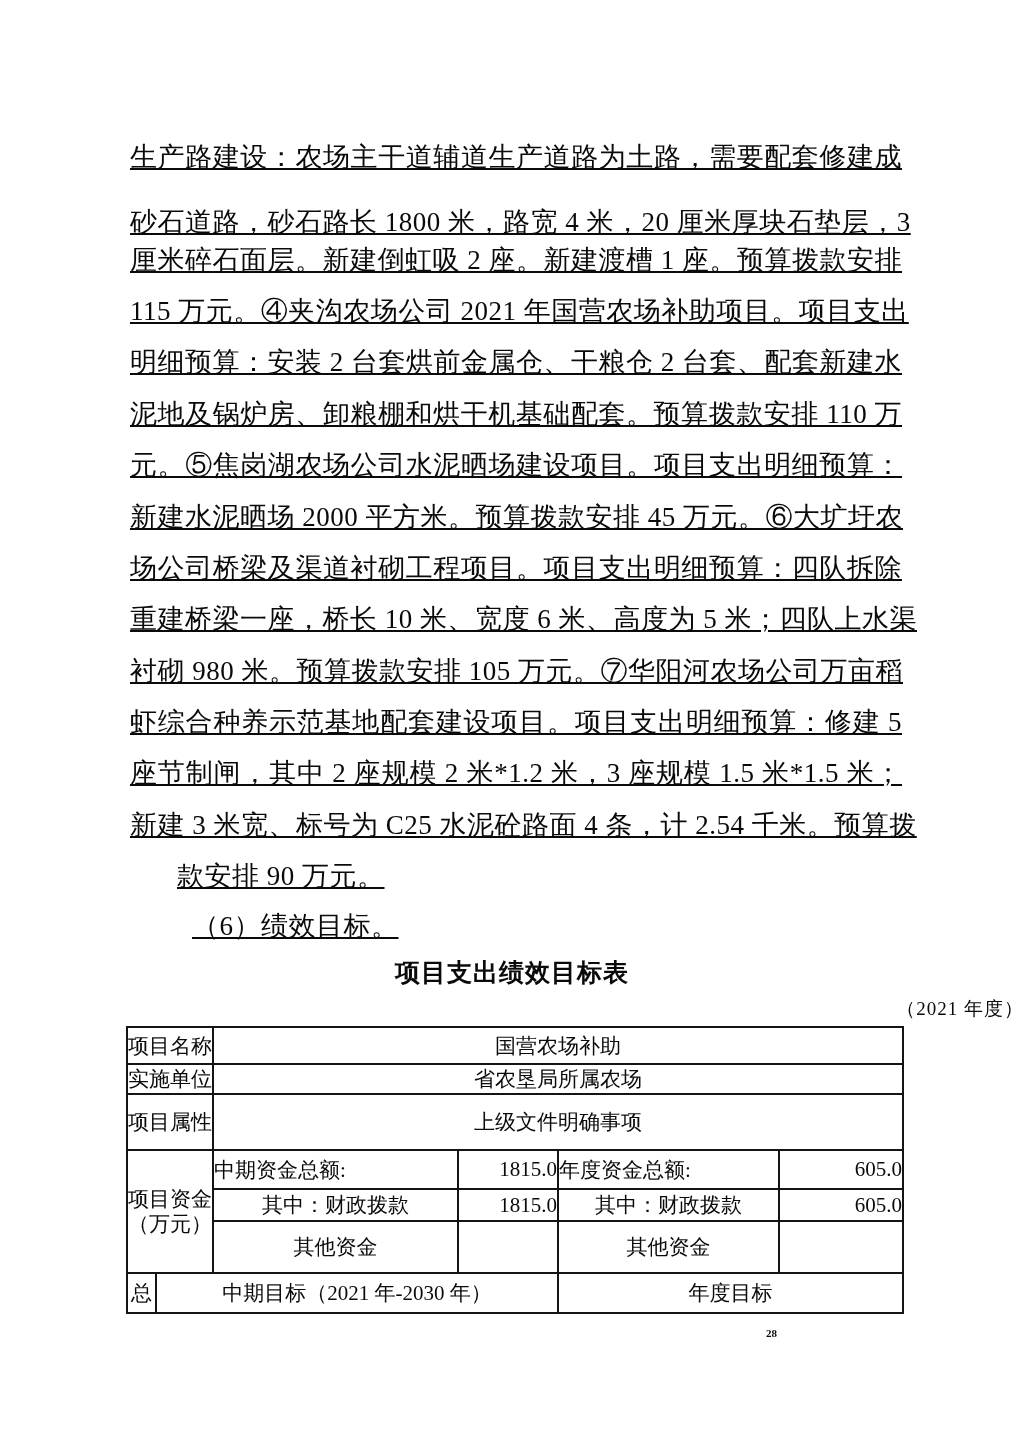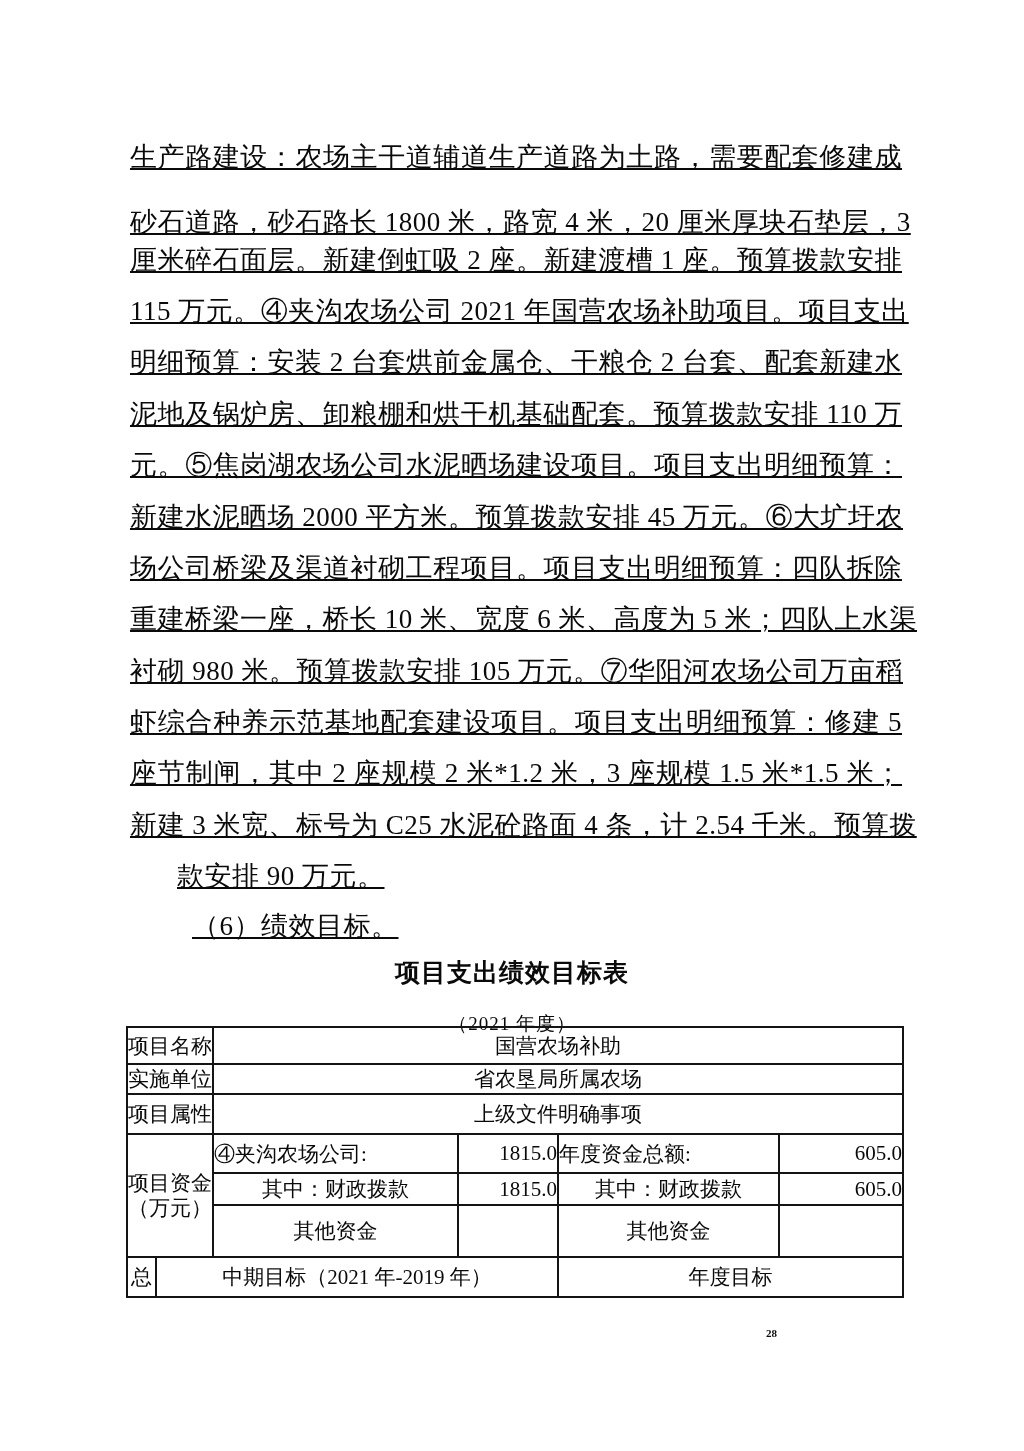--- a/index.html
+++ b/index.html
@@ -59,24 +59,23 @@
     text-align: center;
     font-size: 25px;
     font-weight: bold;
     letter-spacing: 1px;
   }
   .tbl-subtitle {
     position: absolute;
     left: 0;
     top: 996px;
     width: 1024px;
-    text-align: center;
+    text-align: right;
     font-size: 19px;
     letter-spacing: 1px;
-    margin-top: 15px;
   }
   
   table.perf {
     position: absolute;
     left: 126px;
     top: 1026px;
     width: 776px;
     border-collapse: collapse;
     table-layout: fixed;
     font-size: 21px;
@@ -139,49 +138,49 @@
     </colgroup>
     <tbody>
         <tr style="height:37px">
       <td colspan="2" class="c-center">项目名称</td>
       <td colspan="4" class="c-center">国营农场补助</td>
     </tr>
     <tr style="height:23px">
       <td colspan="2" class="c-center">实施单位</td>
       <td colspan="4" class="c-center">省农垦局所属农场</td>
     </tr>
-    <tr style="height:40px">
+    <tr style="height:56px">
       <td colspan="2" class="c-center">项目属性</td>
       <td colspan="4" class="c-center">上级文件明确事项</td>
     </tr>
     <tr style="height:39px">
       <td colspan="2" rowspan="3" class="c-center">
         <div class="funds-label">项目资金</div>
         <div class="funds-label">（万元）</div>
       </td>
-      <td class="c-left">④夹沟农场公司:</td>
+      <td class="c-left">中期资金总额:</td>
       <td class="c-right">1815.0</td>
       <td class="c-left">年度资金总额:</td>
       <td class="c-right">605.0</td>
     </tr>
     <tr style="height:32px">
       <td class="c-center">其中：财政拨款</td>
       <td class="c-right">1815.0</td>
       <td class="c-center">其中：财政拨款</td>
       <td class="c-right">605.0</td>
     </tr>
     <tr style="height:52px">
       <td class="c-center">其他资金</td>
       <td class="c-right"></td>
       <td class="c-center">其他资金</td>
       <td class="c-right"></td>
     </tr>
     <tr style="height:40px">
       <td class="c-center">总</td>
-      <td colspan="3" class="c-center">中期目标（2021 年-2019 年）</td>
+      <td colspan="3" class="c-center">中期目标（2021 年-2030 年）</td>
       <td colspan="2" class="c-center">年度目标</td>
     </tr>
   </tbody>
     </table>
 
   <div class="page-number">28</div>
 
 </div>
 
 </body></html>

